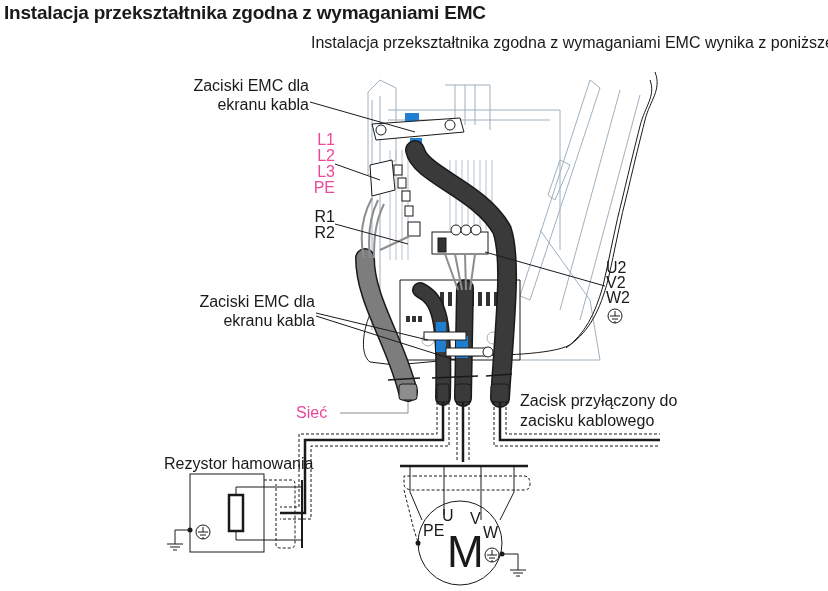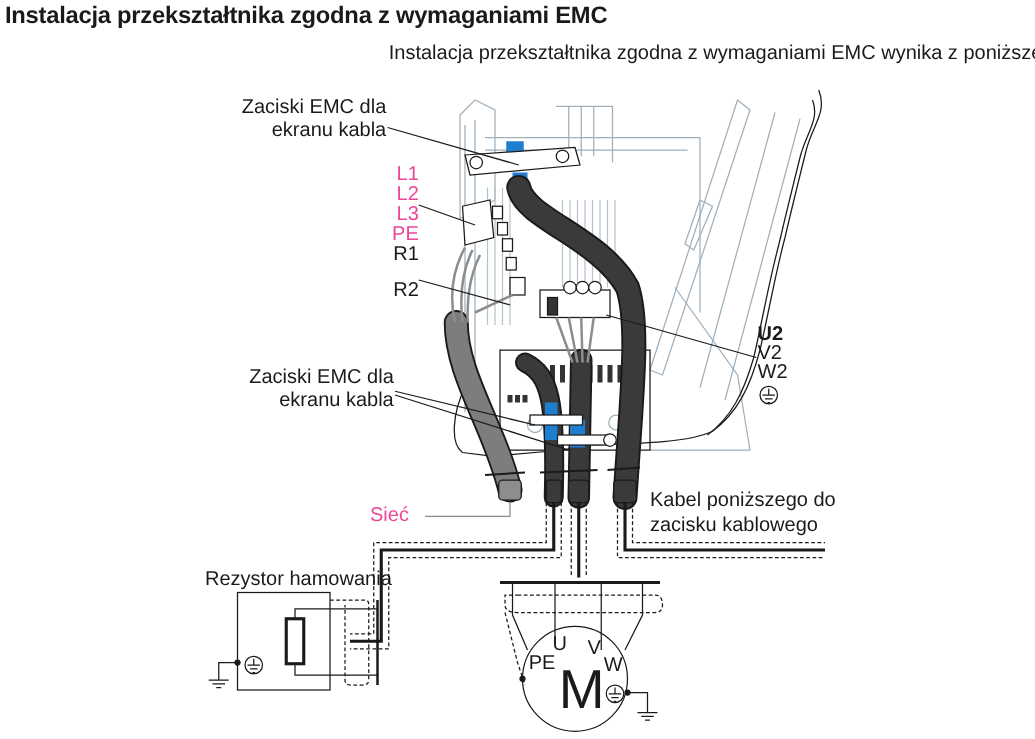--- a/index.html
+++ b/index.html
@@ -179,33 +179,33 @@
 </svg>
 
 <div class="lbl r" style="left:182px;top:77px;width:127px;">Zaciski EMC dla</div>
 <div class="lbl r" style="left:182px;top:96px;width:127px;">ekranu kabla</div>
 
 <div class="lbl gray r" style="left:305px;top:131px;width:30px;">L1</div>
 <div class="lbl gray r" style="left:305px;top:147px;width:30px;">L2</div>
 <div class="lbl gray r" style="left:305px;top:163px;width:30px;">L3</div>
 <div class="lbl gray r" style="left:305px;top:179px;width:30px;">PE</div>
 
-<div class="lbl r" style="left:305px;top:195px;width:30px;">R1</div>
+<div class="lbl r" style="left:305px;top:208px;width:30px;">R1</div>
 <div class="lbl r" style="left:305px;top:224px;width:30px;">R2</div>
 
 <div class="lbl r" style="left:160px;top:293px;width:155px;">Zaciski EMC dla</div>
 <div class="lbl r" style="left:160px;top:312px;width:155px;">ekranu kabla</div>
 
-<div class="lbl" style="left:606px;top:259px;font-weight:bold;">U2</div>
+<div class="lbl" style="left:606px;top:259px;">U2</div>
 <div class="lbl" style="left:606px;top:274px;">V2</div>
 <div class="lbl" style="left:606px;top:289px;text-align:center;">W2</div>
 
 <div class="lbl gray" style="left:296px;top:404px;">Sieć</div>
 
-<div class="lbl" style="left:520px;top:392px;">Kabel poniższego do</div>
+<div class="lbl" style="left:520px;top:392px;">Zacisk przyłączony do</div>
 <div class="lbl" style="left:520px;top:412px;">zacisku kablowego</div>
 
 <div class="lbl" style="left:164px;top:455px;">Rezystor hamowania</div>
 
 <div class="lbl" style="left:423px;top:522px;">PE</div>
 <div class="lbl" style="left:442px;top:507px;">U</div>
 <div class="lbl" style="left:470px;top:510px;">V</div>
 <div class="lbl" style="left:483px;top:524px;">W</div>
 <div class="lbl big" style="left:447px;top:530px;">M</div>
 

